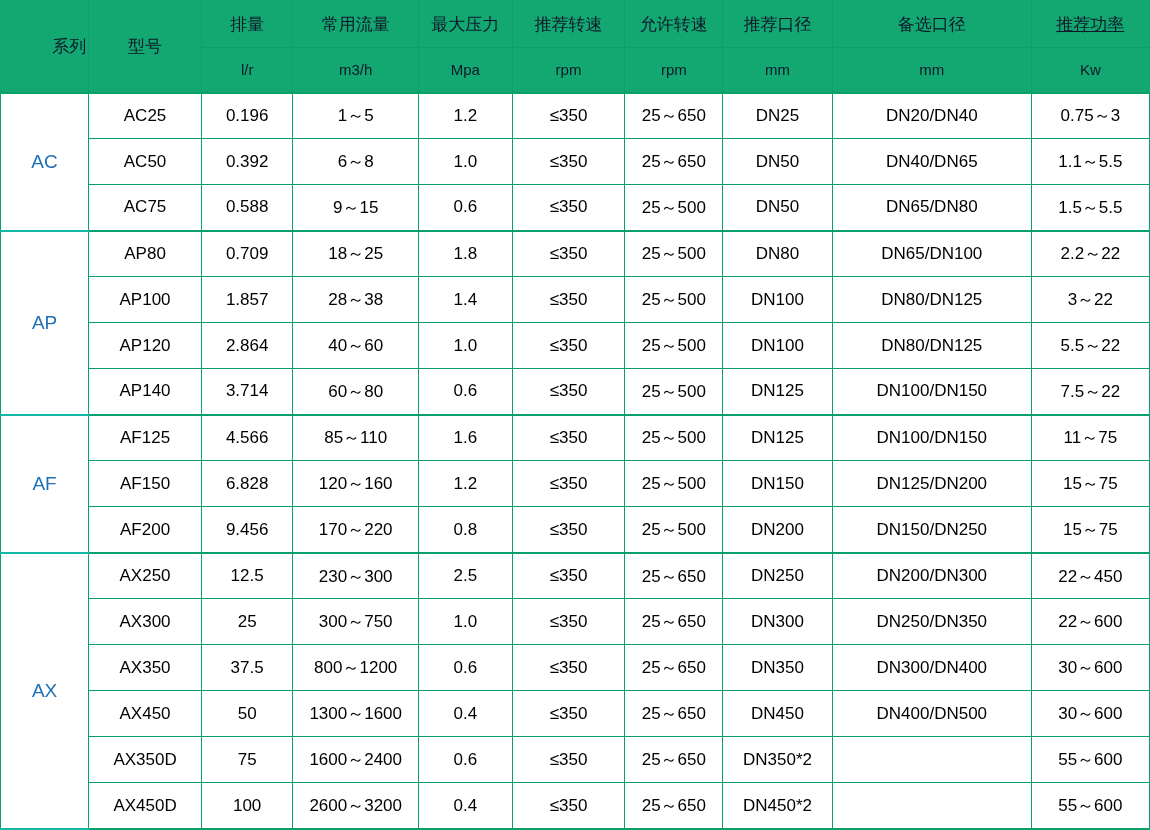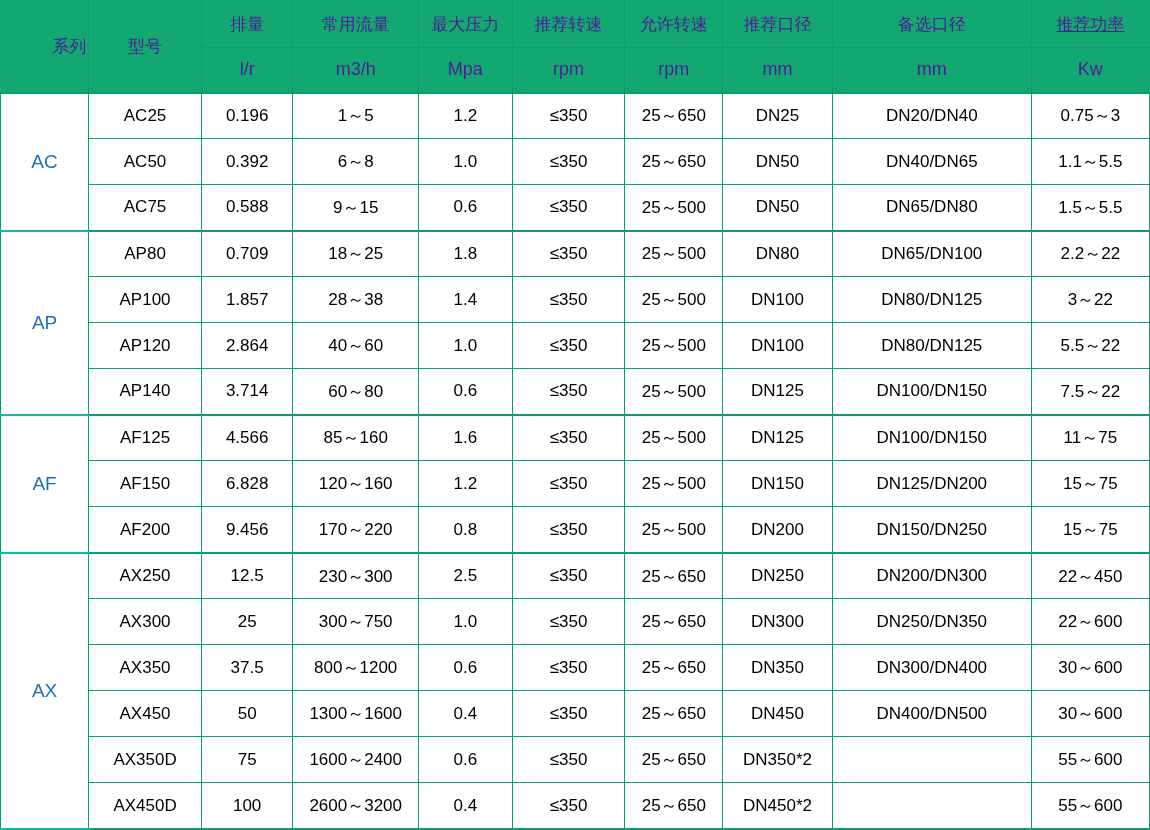--- a/index.html
+++ b/index.html
@@ -34,27 +34,27 @@
 
   table.spec th, table.spec td {
     border: 1px solid #0aa06e;
     text-align: center;
     vertical-align: middle;
     font-size: 17px;
     padding: 0 2px;
   }
   thead th {
     background: #13a871;
-    color: #4c1d95;
+    color: #0f172a;
     font-weight: normal;
     font-size: 19px;
     border-color: #ffffff;
   }
   thead th.unit {
-    font-size: 18px;
+    font-size: 15px;
   }
   thead tr.head-row-1 th {
     height: 47px;
   }
   thead tr.head-row-2 th {
     height: 45px;
   }
   
   thead tr.head-row-1 th:first-child { border-left-color: #13a871; text-align: right; }
   thead tr.head-row-1 th:last-child { border-right-color: #13a871; text-decoration: underline; }
@@ -198,21 +198,21 @@
         <td>≤350</td>
         <td>25～500</td>
         <td>DN125</td>
         <td>DN100/DN150</td>
         <td>7.5～22</td>
       </tr>
       <tr class="group-start">
         <td class="series-cell" rowspan="3">AF</td>
         <td class="model-cell">AF125</td>
         <td>4.566</td>
-        <td>85～160</td>
+        <td>85～110</td>
         <td>1.6</td>
         <td>≤350</td>
         <td>25～500</td>
         <td>DN125</td>
         <td>DN100/DN150</td>
         <td>11～75</td>
       </tr>
       <tr>
         <td class="model-cell">AF150</td>
         <td>6.828</td>

